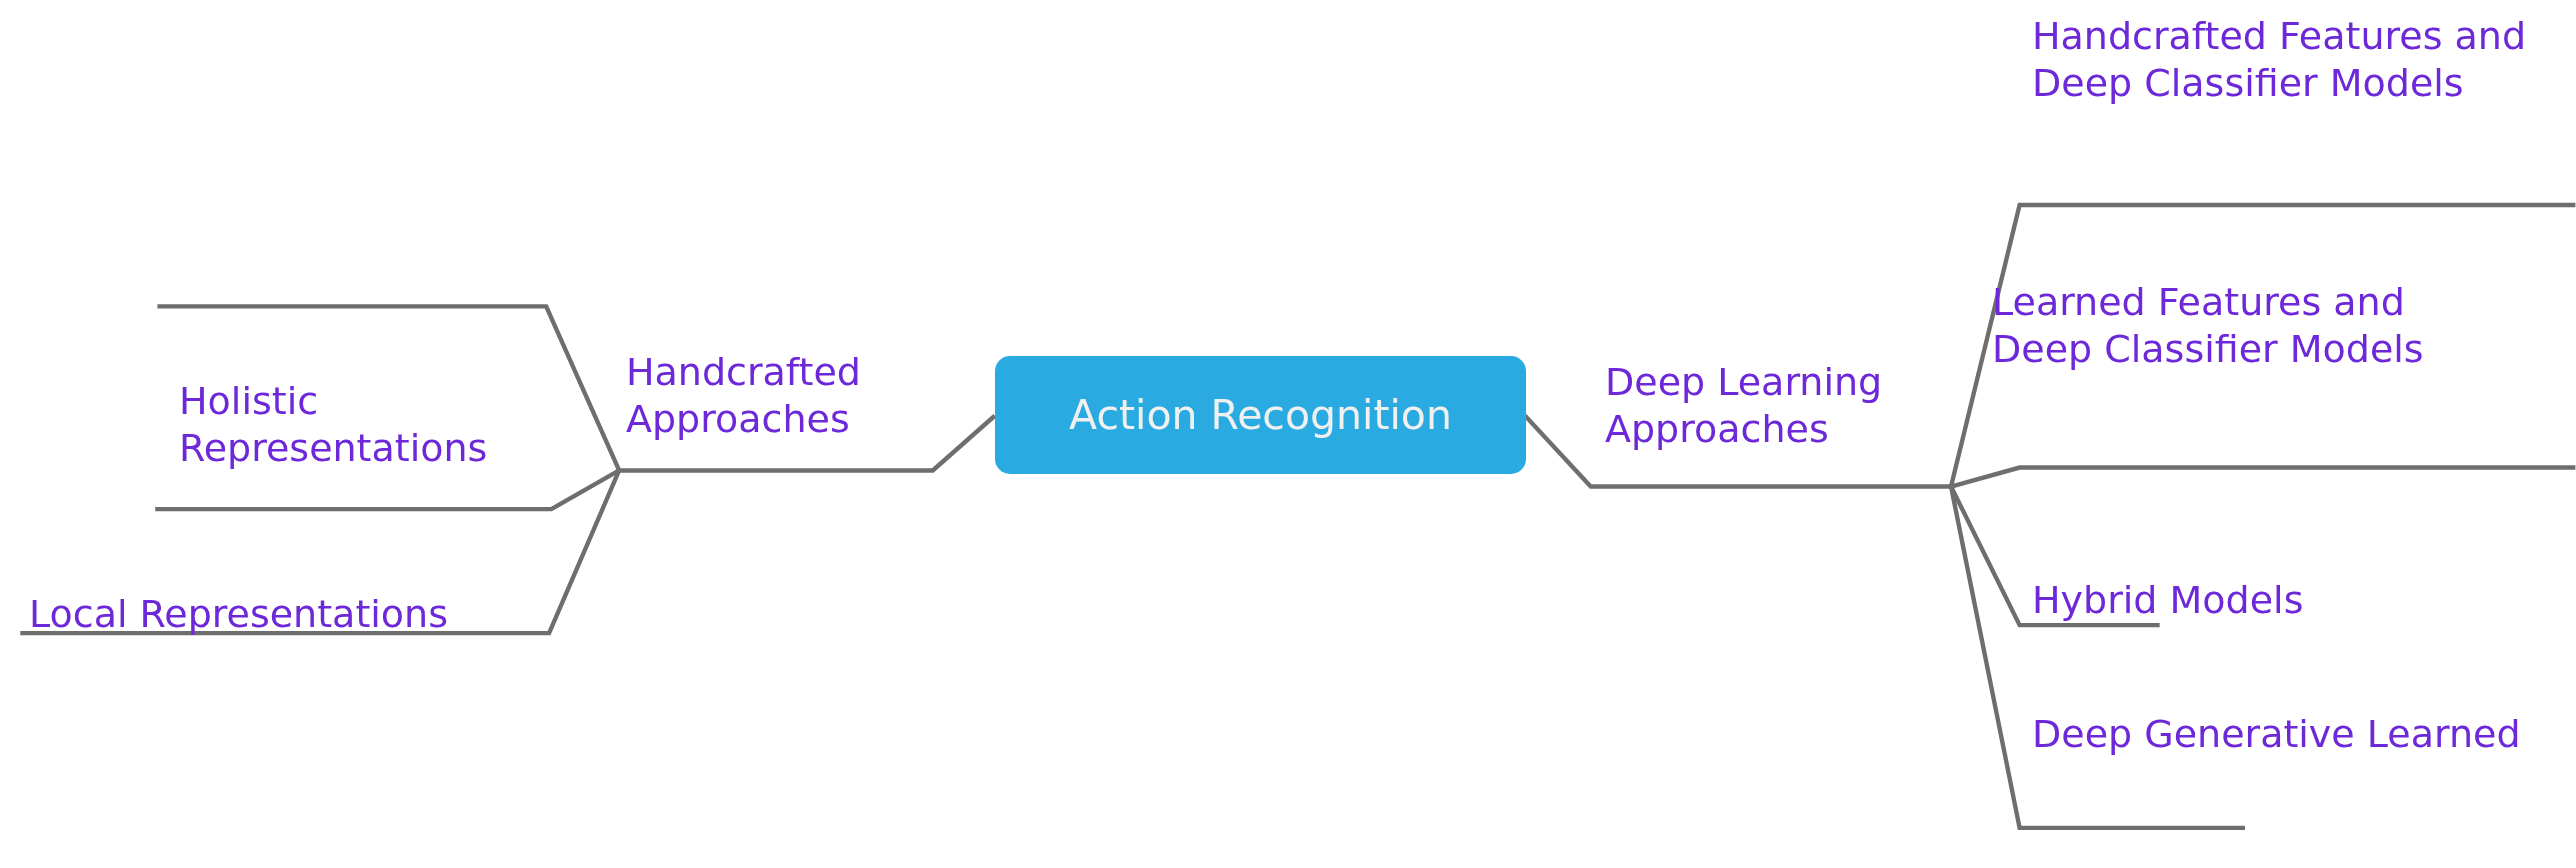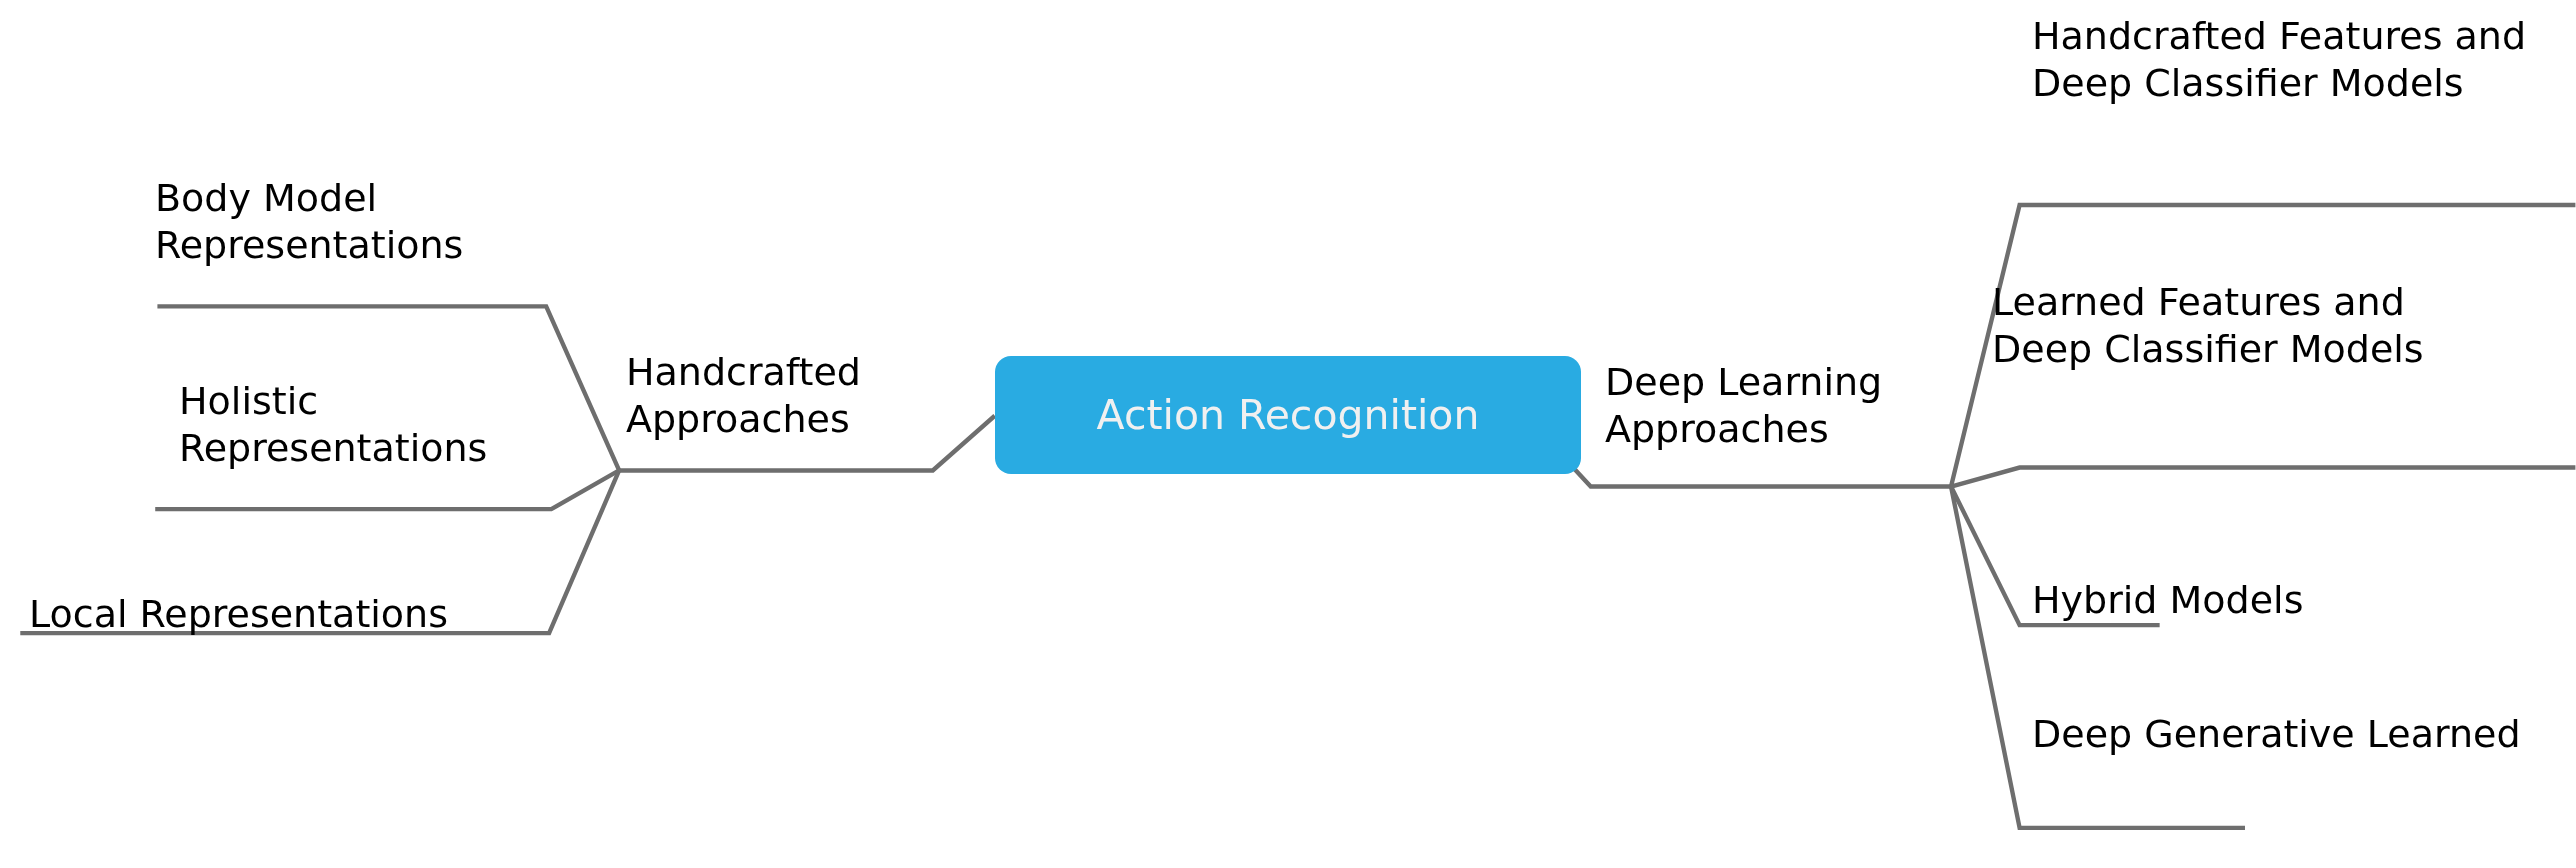--- a/index.html
+++ b/index.html
@@ -18,21 +18,21 @@
   }
   #edges {
     position: absolute;
     left: 0;
     top: 0;
     width: 2576px;
     height: 868px;
   }
   .node-label {
     position: absolute;
-    color: #000000;
+    color: #6d28d9;
     font-family: "DejaVu Sans", sans-serif;
     font-size: 38px;
     line-height: 47px;
     font-weight: 400;
     white-space: pre-line;
     letter-spacing: 0px;
   }
   .root-node {
     position: absolute;
     display: flex;
@@ -82,27 +82,26 @@
       <path d="M 2674 667 L 2768 281 L 3530 281"></path>
 
       <path d="M 2674 667 L 2768 641 L 3530 641"></path>
 
       <path d="M 2674 667 L 2768 857 L 2960 857"></path>
 
       <path d="M 2674 667 L 2768 1135 L 3077 1135"></path>
     </g>
   </svg>
 
-  <div class="root-node" style="left:995px; top:356px; width:586px; height:118px;">
+  <div class="root-node" style="left:995px; top:356px; width:531px; height:118px;border-radius:15px;">
     <span>Action Recognition</span>
   </div>
 
   <div class="node-label lbl-handcrafted-app">Handcrafted Approaches</div>
 
-  <div class="node-label lbl-body-model">Body Model Representations</div>
 
   <div class="node-label lbl-holistic">Holistic Representations</div>
 
   <div class="node-label lbl-local">Local Representations</div>
 
   <div class="node-label lbl-deep-learning">Deep Learning Approaches</div>
 
   <div class="node-label lbl-hf-deep-clf">Handcrafted Features and Deep Classifier Models</div>
 
   <div class="node-label lbl-lf-deep-clf">Learned Features and Deep Classifier Models</div>

